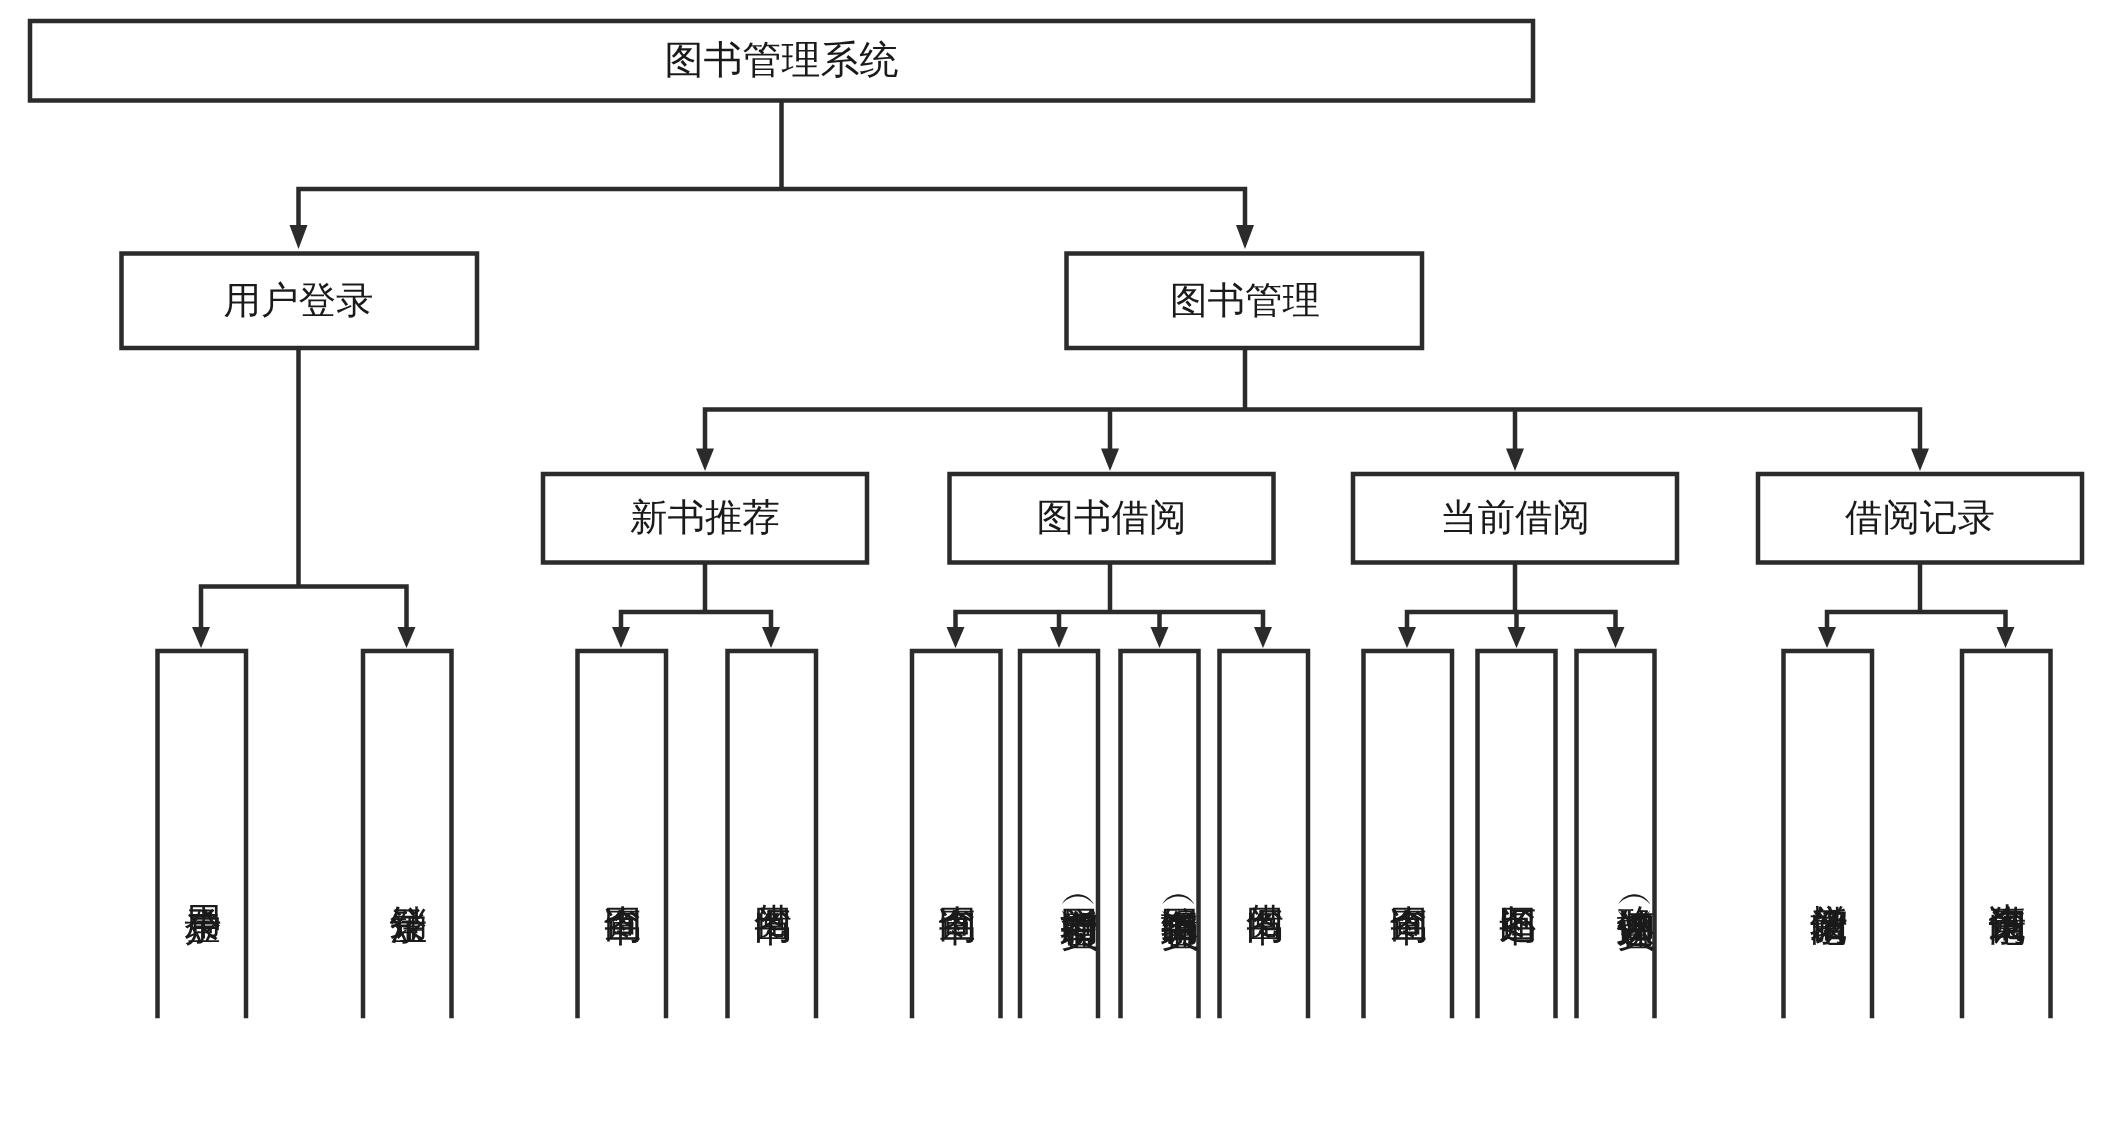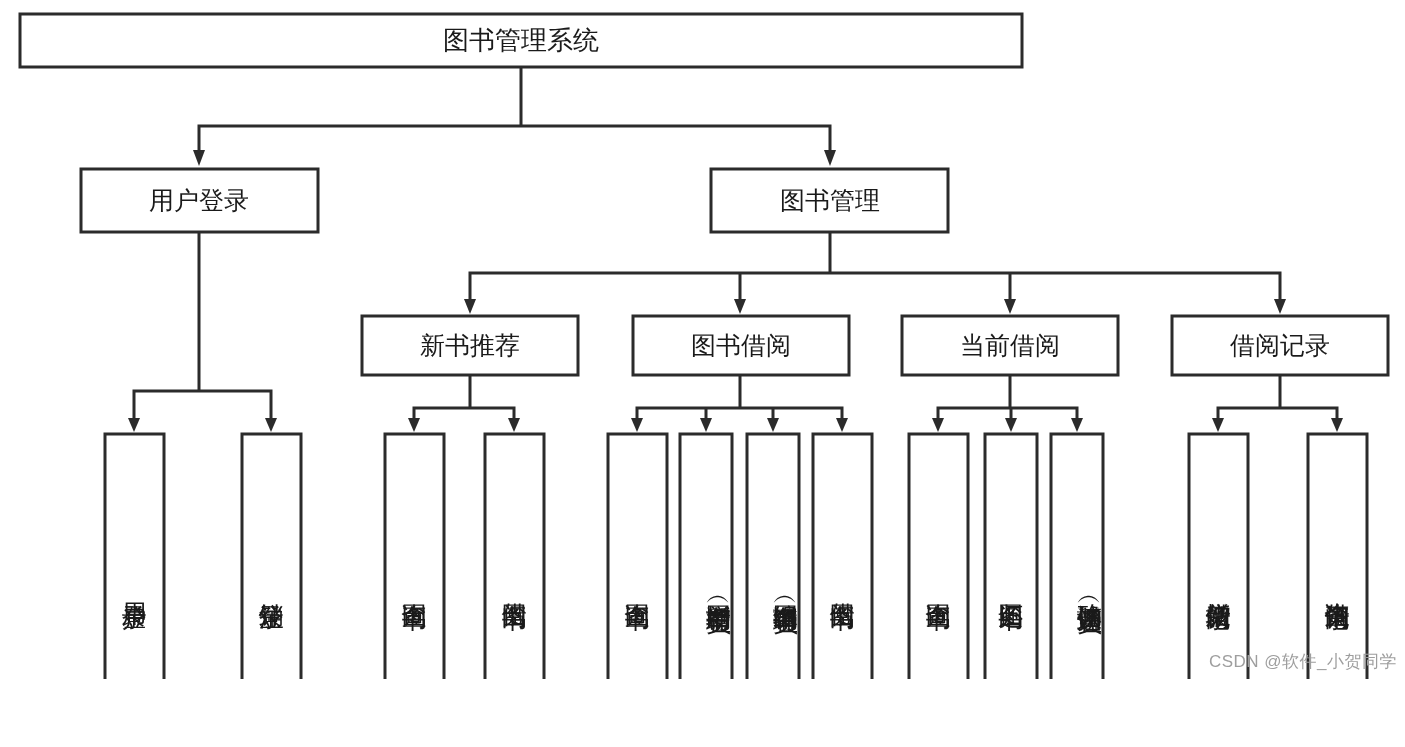--- a/index.html
+++ b/index.html
@@ -181,15 +181,14 @@
   <div class="leaf-label-wrap" style="left:608px; top:434px; width:59px; height:301px;">查询图书</div>
   <div class="leaf-label-wrap" style="left:680px; top:434px; width:52px; height:301px; align-items:flex-start; padding-top:8px; box-sizing:border-box;">新增图书（管理员）</div>
   <div class="leaf-label-wrap" style="left:747px; top:434px; width:52px; height:301px; align-items:flex-start; padding-top:8px; box-sizing:border-box;">编辑图书（管理员）</div>
   <div class="leaf-label-wrap" style="left:813px; top:434px; width:59px; height:301px;">借阅图书</div>
   <div class="leaf-label-wrap" style="left:909px; top:434px; width:59px; height:301px;">查询图书</div>
   <div class="leaf-label-wrap" style="left:985px; top:434px; width:52px; height:301px;">归还图书</div>
   <div class="leaf-label-wrap" style="left:1051px; top:434px; width:52px; height:301px; align-items:flex-start; padding-top:8px; box-sizing:border-box;">确认归还（管理员）</div>
   <div class="leaf-label-wrap" style="left:1189px; top:434px; width:59px; height:301px;">新增借阅记录</div>
   <div class="leaf-label-wrap" style="left:1308px; top:434px; width:59px; height:301px;">查询借阅记录</div>
 
-  <div id="watermark">CSDN @软件_小贺同学</div>
 
 </div>
 
 </body></html>

